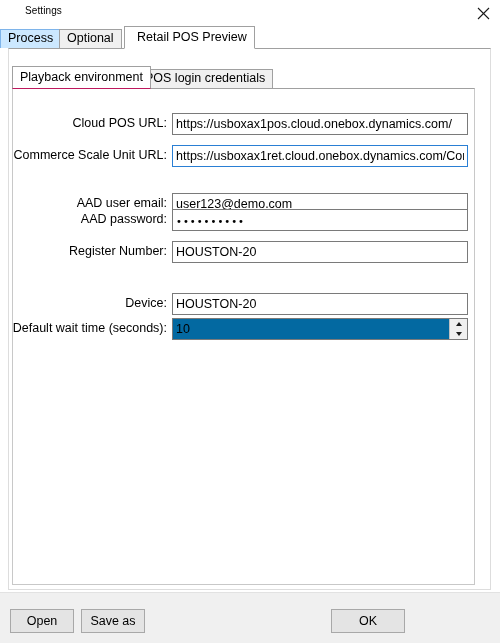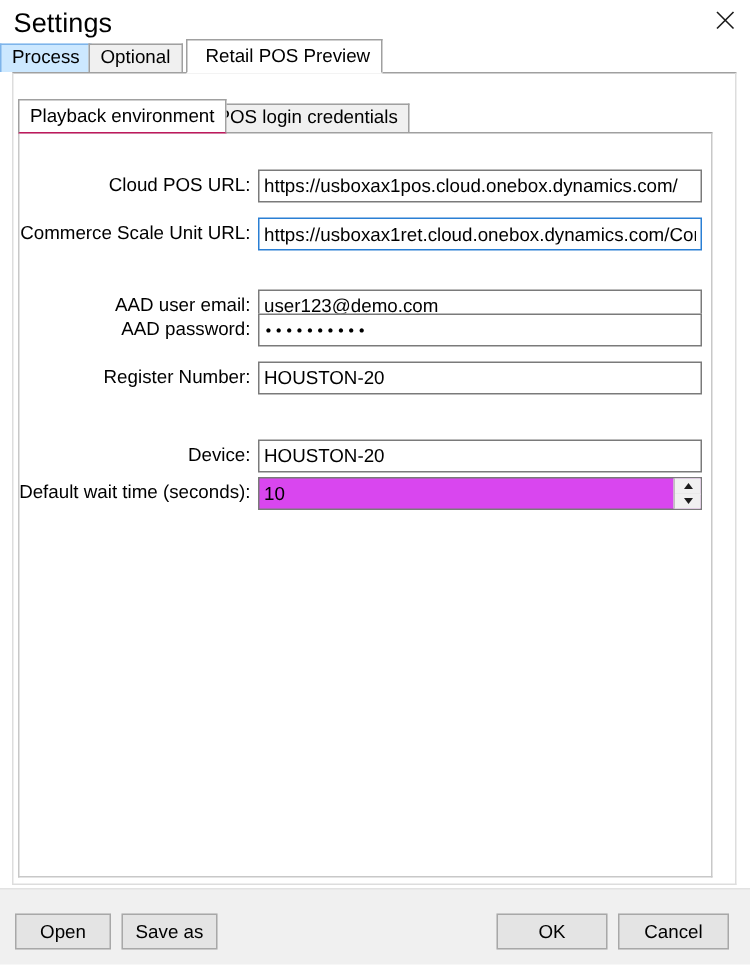--- a/index.html
+++ b/index.html
@@ -19,22 +19,22 @@
 
   
   #titlebar {
     position: absolute;
     left: 0; top: 0;
     width: 500px; height: 26px;
     background: #ffffff;
   }
   #window-title {
     position: absolute;
-    left: 9px; top: 5px;
-    font-size: 18px;
+    left: 25px; top: 5px;
+    font-size: 10px;
     color: #000000;
     letter-spacing: 0.1px;
   }
   #close-button {
     position: absolute;
     right: 0; top: 0;
     width: 34px; height: 26px;
     display: flex;
     align-items: center;
     justify-content: center;
@@ -177,21 +177,21 @@
     letter-spacing: 1px;
     padding-top: 2px;
   }
   
   .spin-wrap {
     position: absolute;
     left: 172px; top: 0;
     width: 296px; height: 22px;
     box-sizing: border-box;
     border: 1px solid #7a7a7a;
-    background: #d946ef;
+    background: #0369a1;
   }
   .spin-input {
     position: absolute;
     left: 0; top: 0;
     width: 277px; height: 20px;
     box-sizing: border-box;
     border: none;
     background: transparent;
     font-family: "Liberation Sans", sans-serif;
     font-size: 12.5px;
@@ -330,14 +330,13 @@
       </div>
     </div>
   </div>
 
 </div>
 
 <div id="footer">
   <button class="fbtn" style="left:10px;  width:64px;">Open</button>
   <button class="fbtn" style="left:81px;  width:64px;">Save as</button>
   <button class="fbtn" style="left:331px; width:74px;">OK</button>
-  <button class="fbtn" style="left:412px; width:74px;">Cancel</button>
 </div>
 
 </body></html>

